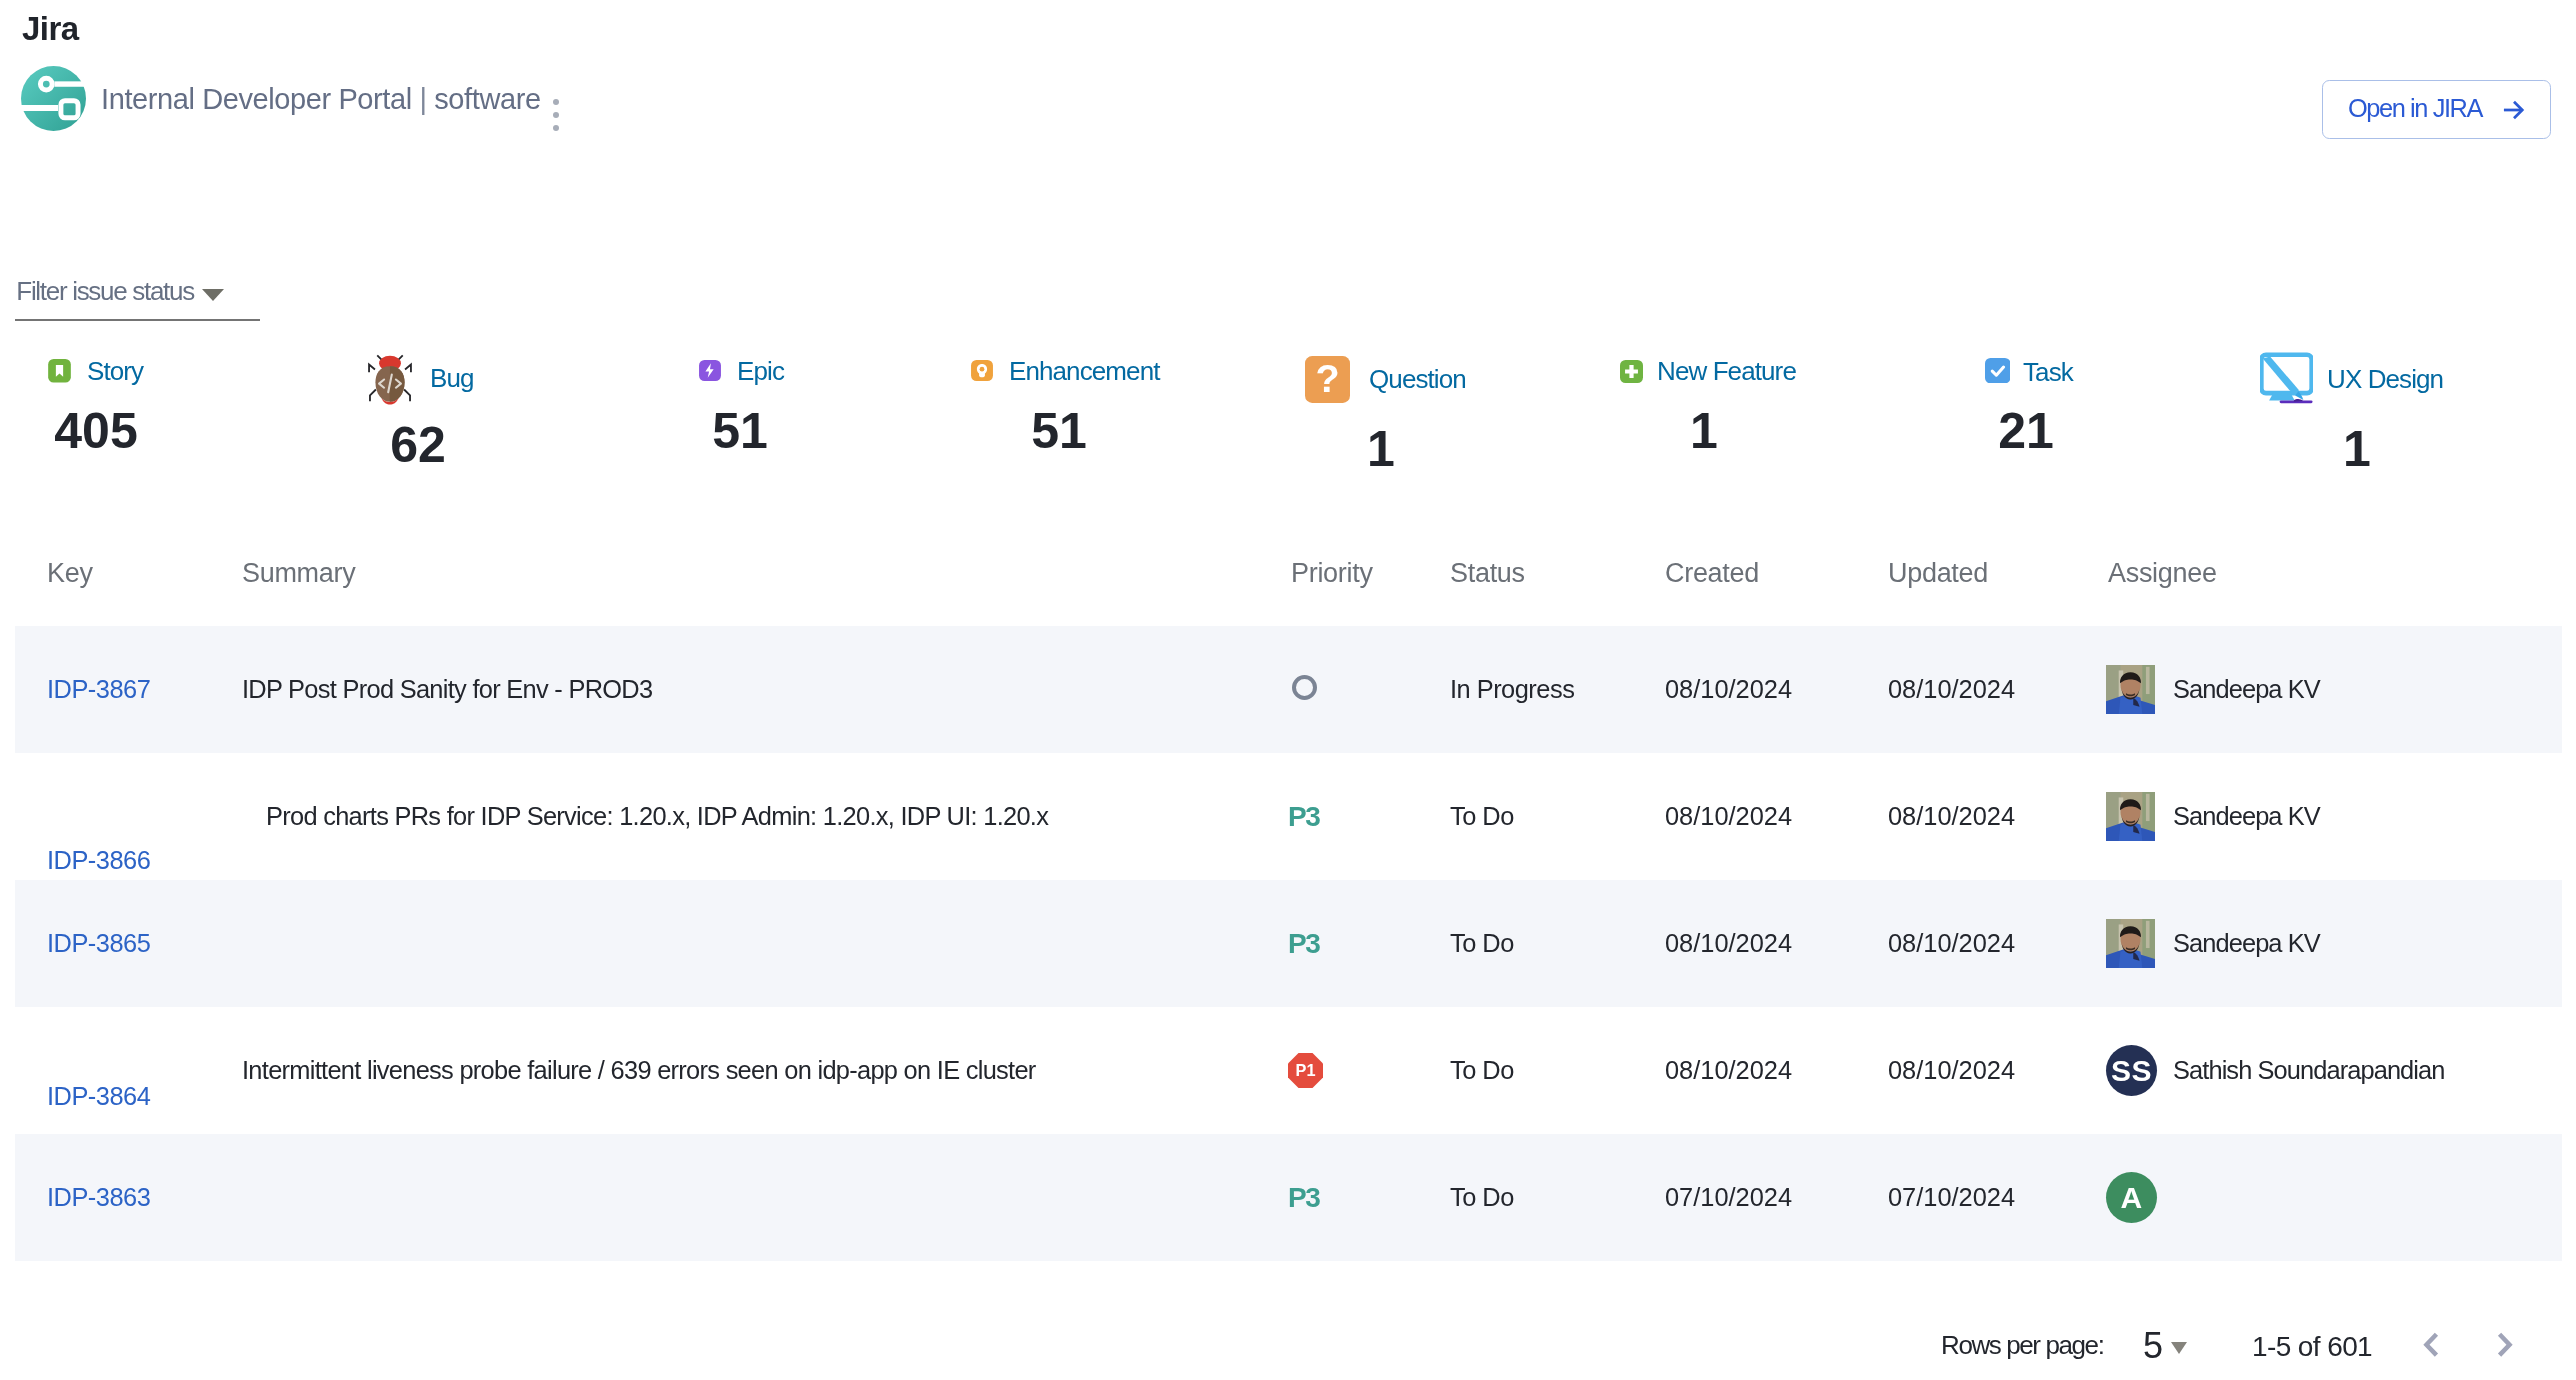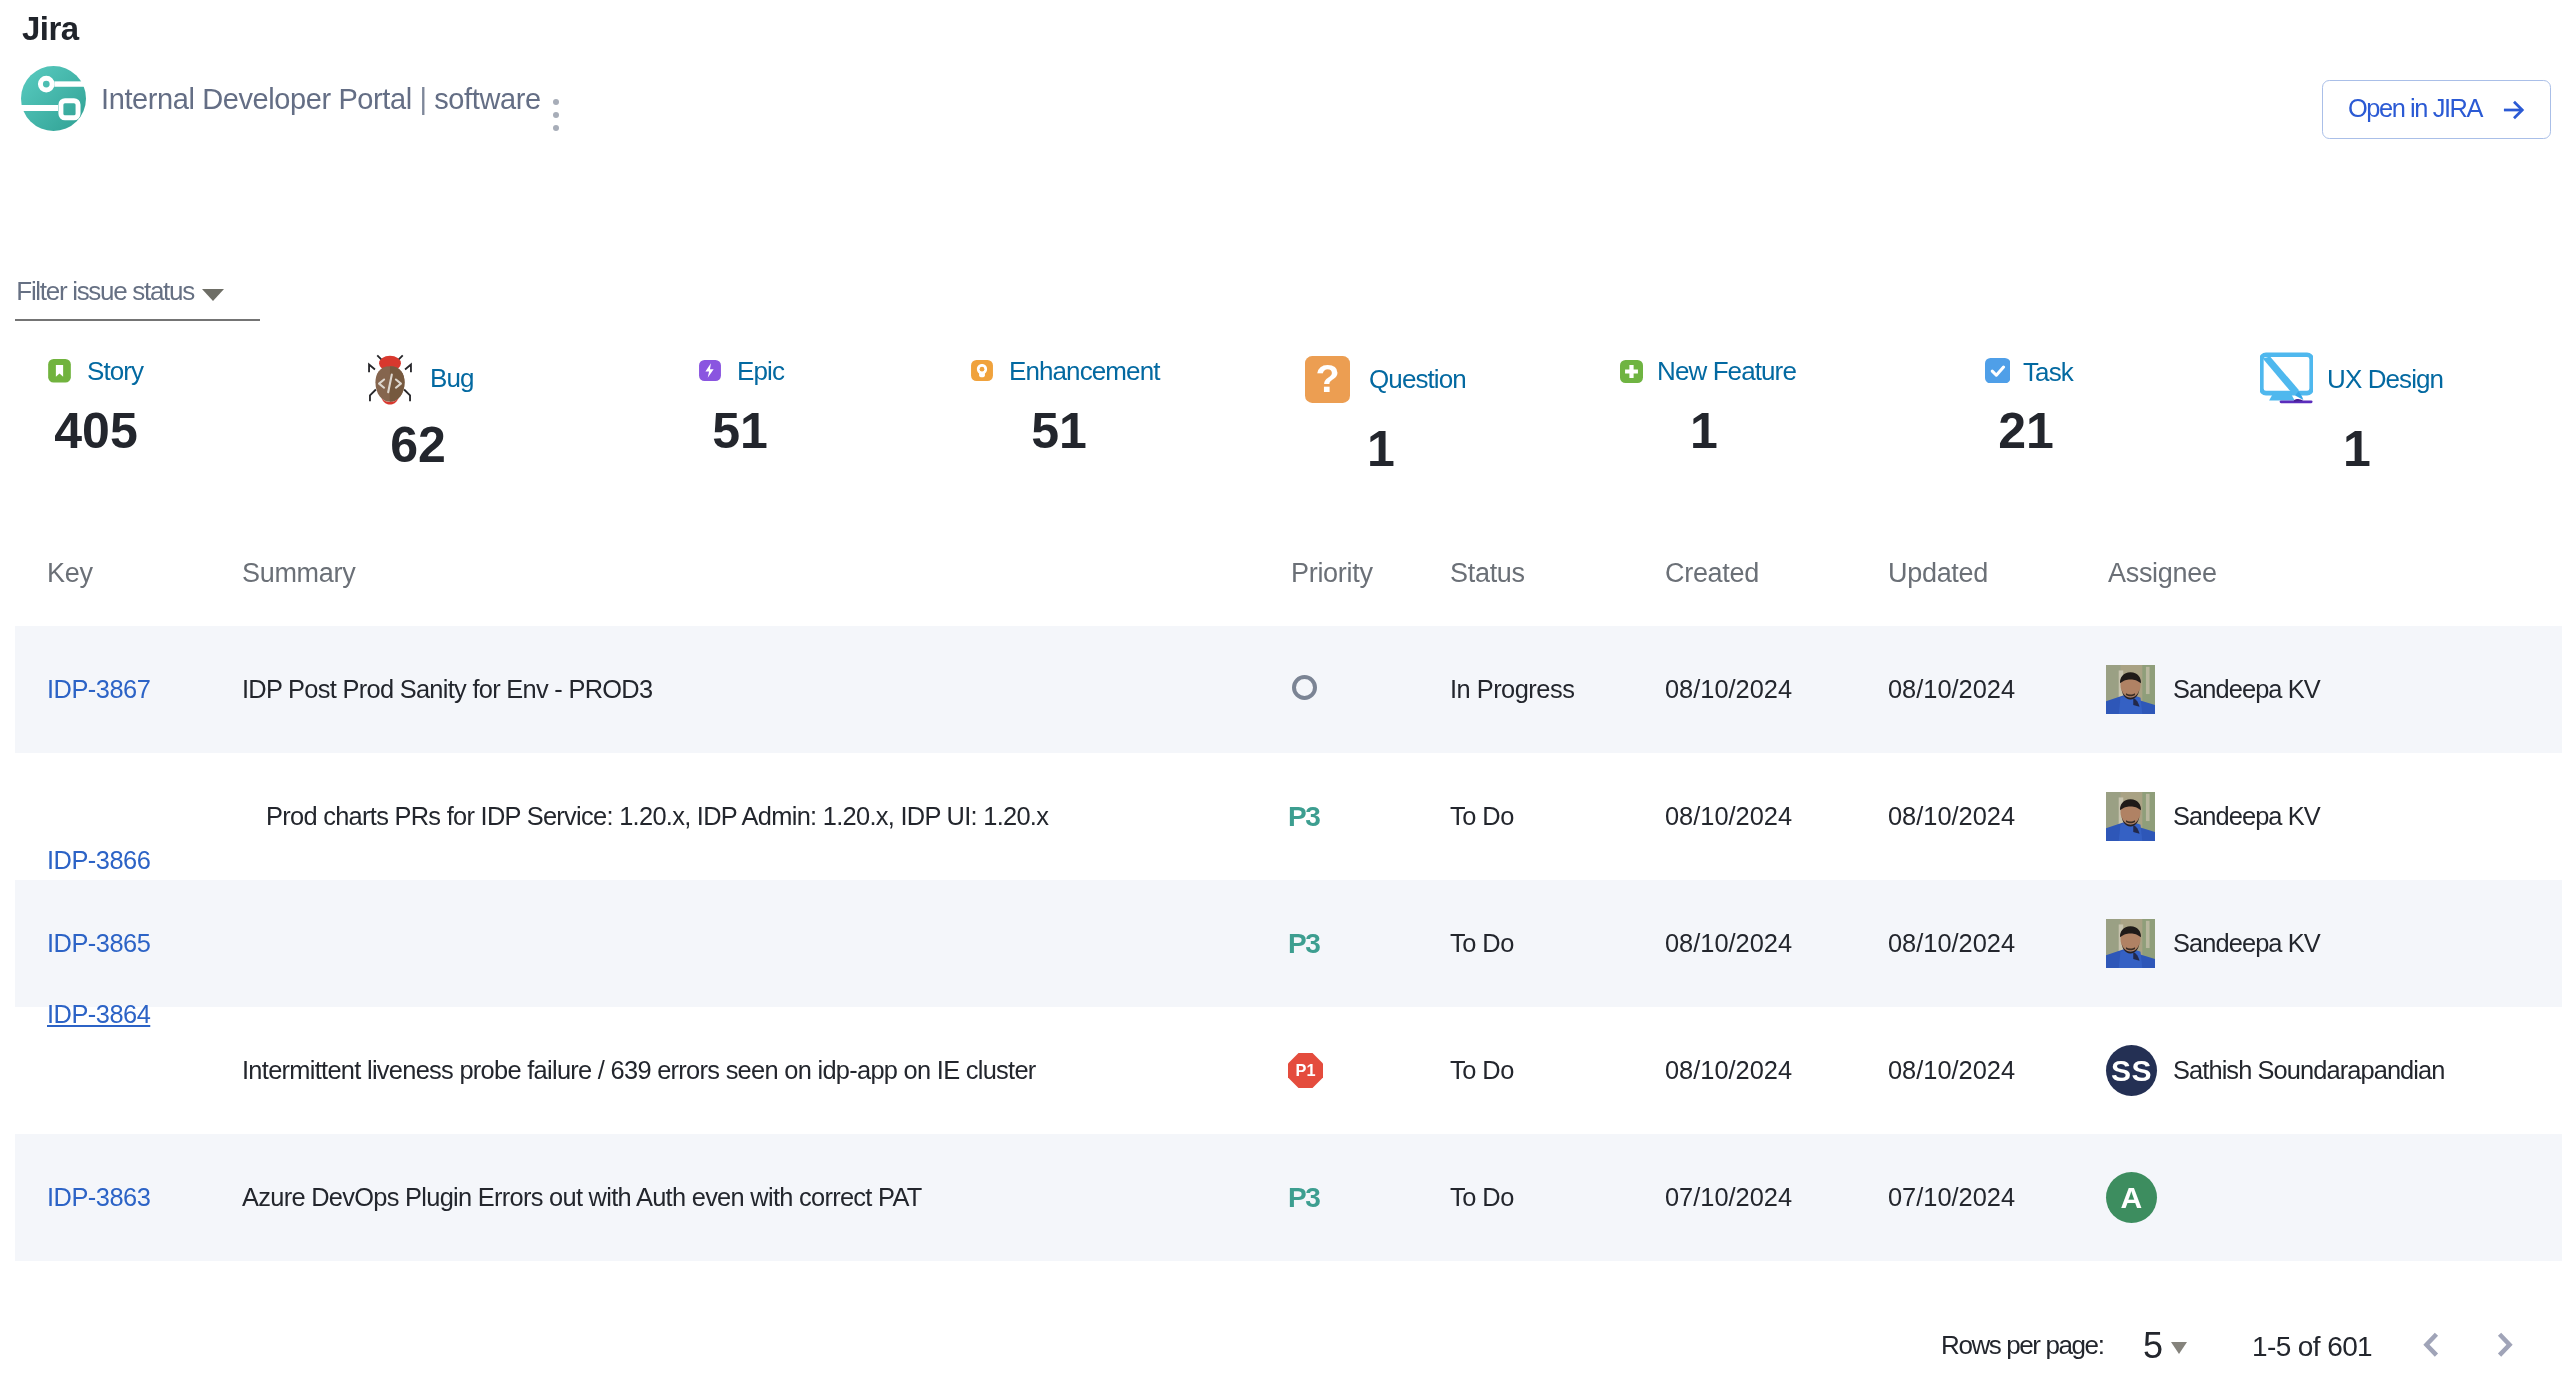--- a/index.html
+++ b/index.html
@@ -172,31 +172,30 @@
   <div class="abs cell link" style="left:47px; top:880px;">IDP-3865</div>
   <div class="abs p3" style="top:880px;">P3</div>
   <div class="abs cell" style="left:1450px; top:880px;">To Do</div>
   <div class="abs cell dt" style="left:1665px; top:880px;">08/10/2024</div>
   <div class="abs cell dt" style="left:1888px; top:880px;">08/10/2024</div>
   <svg class="abs photo" style="top:919px;" viewBox="0 0 54 54" width="49" height="49">
       <use href="#avphoto"></use>
     </svg>
   <div class="abs cell nm" style="left:2173px; top:880px;">Sandeepa KV</div>
 
-  <div class="abs cell link" style="left:47px; top:951px;text-decoration:underline;">IDP-3864</div>
+  <div class="abs cell link" style="left:47px; top:1033px;">IDP-3864</div>
   <div class="abs cell sum" style="left:242px; top:1007px;">Intermittent liveness probe failure / 639 errors seen on idp-app on IE cluster</div>
   <div class="abs" style="left:1288px; top:1053px; width:35px; height:35px; background:#e44c3d; clip-path:polygon(30% 0,70% 0,100% 30%,100% 70%,70% 100%,30% 100%,0 70%,0 30%); display:flex; align-items:center; justify-content:center; color:#fff; font-size:16.3px; font-weight:700;">P1</div>
   <div class="abs cell" style="left:1450px; top:1007px;">To Do</div>
   <div class="abs cell dt" style="left:1665px; top:1007px;">08/10/2024</div>
   <div class="abs cell dt" style="left:1888px; top:1007px;">08/10/2024</div>
   <div class="abs avc" style="top:1045px; background:#243054;">SS</div>
   <div class="abs cell nm" style="left:2173px; top:1007px;">Sathish Soundarapandian</div>
 
   <div class="abs cell link" style="left:47px; top:1134px;">IDP-3863</div>
-  <div class="abs cell sum" style="left:242px; top:1134px;">Azure DevOps Plugin Errors out with Auth even with correct PAT</div>
   <div class="abs p3" style="top:1134px;">P3</div>
   <div class="abs cell" style="left:1450px; top:1134px;">To Do</div>
   <div class="abs cell dt" style="left:1665px; top:1134px;">07/10/2024</div>
   <div class="abs cell dt" style="left:1888px; top:1134px;">07/10/2024</div>
   <div class="abs avc" style="top:1172px; background:#3d8d5f;">A</div>
 
   <div class="abs" style="left:1941px; top:1332px; font-size:26px; letter-spacing:-1.4px; color:#23262d; line-height:26px;">Rows per page:</div>
   <div class="abs" style="left:2143px; top:1328px; font-size:36px; color:#23262d; line-height:36px;">5</div>
   <div class="abs" style="left:2171px; top:1342px; width:0; height:0; border-left:8.2px solid transparent; border-right:8.2px solid transparent; border-top:12.7px solid #85837c;"></div>
   <div class="abs" style="left:2252px; top:1333px; font-size:28px; letter-spacing:-0.6px; color:#23262d; line-height:28px;">1-5 of 601</div>

